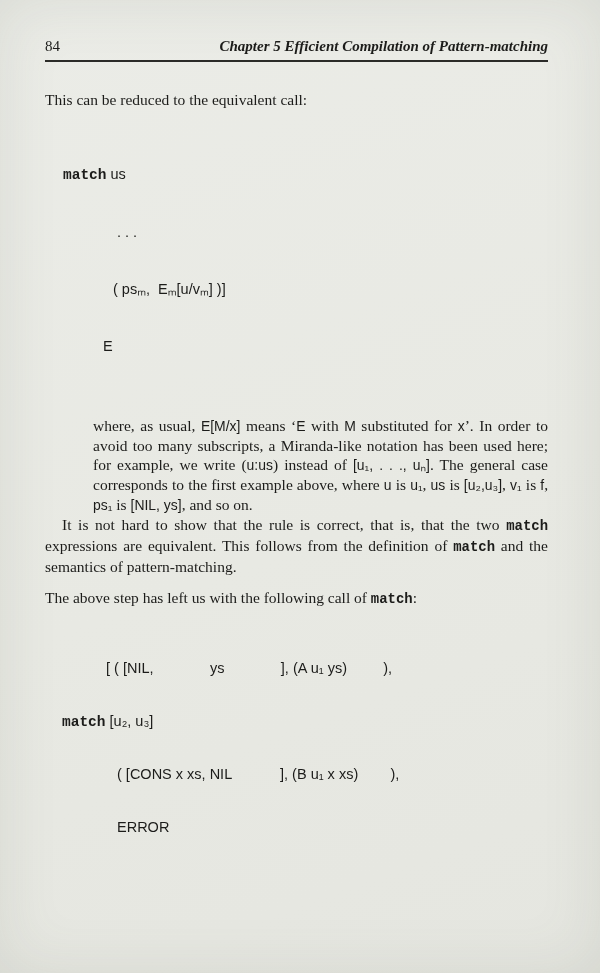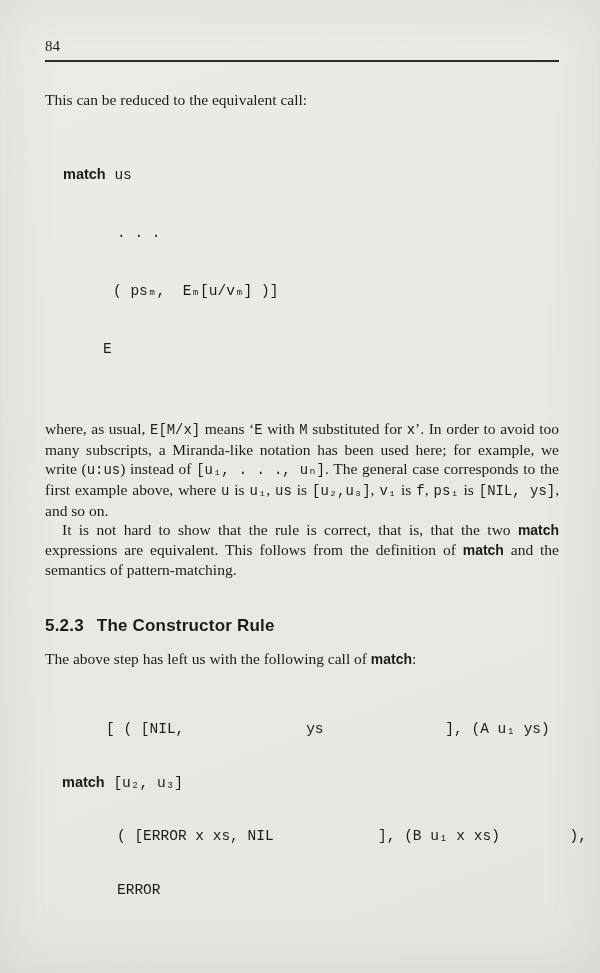--- a/index.html
+++ b/index.html
@@ -5,42 +5,42 @@
   html,body{margin:0;padding:0;}
   body{
     width:600px;height:973px;
     background:linear-gradient(160deg,#ebece7 0%,#e8e9e3 55%,#e5e6e0 100%);
     overflow:hidden;
     color:#1c1c1a;
   }
   .page{
     box-sizing:border-box;
     width:600px;height:973px;
-    padding:38px 41px 0 45px;
+    padding:38px 52px 0 45px;
     box-shadow:inset 0 0 60px rgba(90,95,85,0.12);
   }
   
   .header{
     display:flex;justify-content:space-between;align-items:baseline;
     border-bottom:2px solid #2b2b28;
     padding-bottom:6px;
   }
   .pagenum{font:15px/16px "Liberation Serif","DejaVu Serif",serif;}
   .runtitle{font:italic bold 15px/16px "Liberation Serif","DejaVu Serif",serif;}
   
   p.body{
     margin:0;
     font:15.5px/19px "Liberation Serif","DejaVu Serif",serif;
     text-align:justify;
   }
   .seg-r{}
-  .seg-s{font-family:Liberation Mono, monospace;font-size:0.9em;}
-  .seg-b{font-family:Liberation Sans, sans-serif;font-size:0.9em;font-weight:bold;}
+  .seg-s{font-family:Liberation Sans, sans-serif;font-size:0.9em;}
+  .seg-b{font-family:Liberation Mono, monospace;font-size:0.9em;font-weight:bold;}
   p.intro{margin-top:28px;}
-  p.para1{margin-top:22px;}
+  p.para1{margin-top:22px;margin-left:48px;}
   p.para2{text-indent:17px;}
   p.para3{margin-top:12px;}
   
   h2.section{
     margin:36px 0 0 0;
     font:bold 17px/22px "Liberation Sans","DejaVu Sans",sans-serif;
     letter-spacing:0.2px;
   }
   h2.section .sec-title{margin-left:13px;}
   
@@ -54,39 +54,39 @@
   .code2{margin-top:16px;line-height:17.5px;}
   .cl{min-height:1em;}
 </style>
 </head>
 <body>
 
 <div class="page">
 
   <div class="header">
     <span class="pagenum">84</span>
+    <span class="runtitle">Chapter 5  Efficient Compilation of Pattern-matching</span>
   </div>
 
   <p class="body intro">This can be reduced to the equivalent call:</p>
 
   <div class="code code1">
     <div class="cl" style="padding-left:18px"><span class="seg-b">match</span><span class="seg-s"> us</span></div>
     <div class="cl" style="padding-left:72px"><span class="seg-s">. . .</span></div>
     <div class="cl" style="padding-left:68px"><span class="seg-s">( psₘ,  Eₘ[u/vₘ] )]</span></div>
     <div class="cl" style="padding-left:58px"><span class="seg-s">E</span></div>
   </div>
 
   <p class="body para1"><span class="seg-r">where, as usual, </span><span class="seg-s">E[M/x]</span><span class="seg-r"> means ‘</span><span class="seg-s">E</span><span class="seg-r"> with </span><span class="seg-s">M</span><span class="seg-r"> substituted for </span><span class="seg-s">x</span><span class="seg-r">’. In order to avoid too many subscripts, a Miranda-like notation has been used here; for example, we write (</span><span class="seg-s">u:us</span><span class="seg-r">) instead of </span><span class="seg-s">[u₁, . . ., uₙ]</span><span class="seg-r">. The general case corresponds to the first example above, where </span><span class="seg-s">u</span><span class="seg-r"> is </span><span class="seg-s">u₁</span><span class="seg-r">, </span><span class="seg-s">us</span><span class="seg-r"> is </span><span class="seg-s">[u₂,u₃]</span><span class="seg-r">, </span><span class="seg-s">v₁</span><span class="seg-r"> is </span><span class="seg-s">f</span><span class="seg-r">, </span><span class="seg-s">ps₁</span><span class="seg-r"> is </span><span class="seg-s">[NIL, ys]</span><span class="seg-r">, and so on.</span></p>
 
   <p class="body para2"><span class="seg-r">It is not hard to show that the rule is correct, that is, that the two </span><span class="seg-b">match</span><span class="seg-r"> expressions are equivalent. This follows from the definition of </span><span class="seg-b">match</span><span class="seg-r"> and the semantics of pattern-matching.</span></p>
 
-  <h2 class="section"><span class="sec-num">5.2.3</span><span class="sec-title">The Constructor Rule</span></h2>
 
   <p class="body para3"><span class="seg-r">The above step has left us with the following call of </span><span class="seg-b">match</span><span class="seg-r">:</span></p>
 
   <div class="code code2">
     <div class="cl" style="padding-left:61px"><span class="seg-s">[ ( [NIL,              ys              ], (A u₁ ys)         ),</span></div>
     <div class="cl" style="padding-left:17px"><span class="seg-b">match</span><span class="seg-s"> [u₂, u₃]</span></div>
-    <div class="cl" style="padding-left:72px"><span class="seg-s">( [ERROR x xs, NIL            ], (B u₁ x xs)        ),</span></div>
+    <div class="cl" style="padding-left:72px"><span class="seg-s">( [CONS x xs, NIL            ], (B u₁ x xs)        ),</span></div>
     <div class="cl" style="padding-left:72px"><span class="seg-s">ERROR</span></div>
   </div>
 
 </div>
 
 </body></html>

